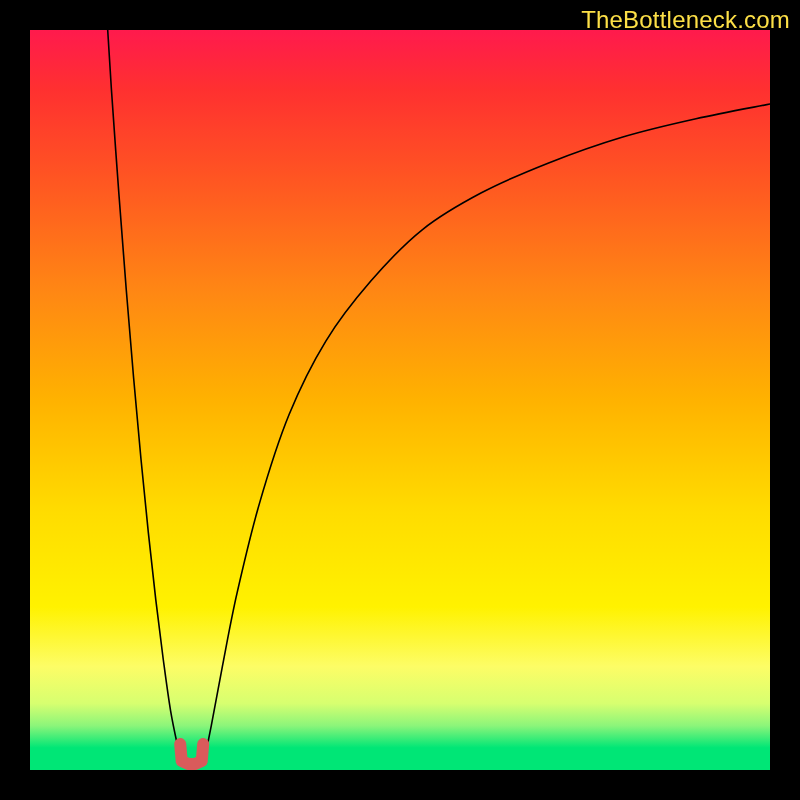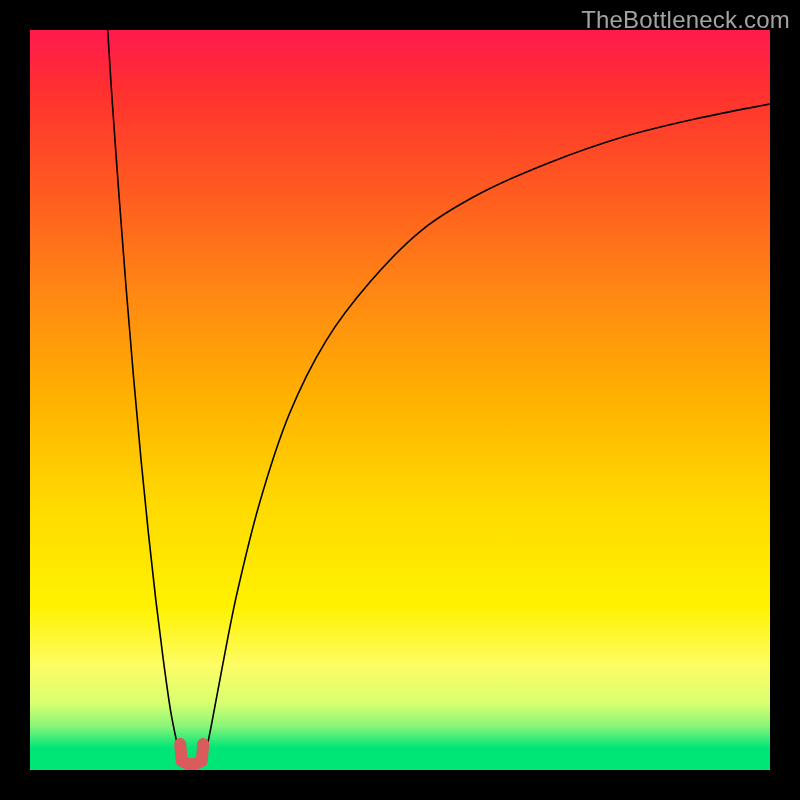--- a/index.html
+++ b/index.html
@@ -36,21 +36,21 @@
       #d7ff70 91%,
       #8cf57a 94%,
       #00e676 97%,
       #00e676 100%
     );
   }
   .watermark {
     position: absolute;
     top: 6px;
     right: 10px;
-    color: #a3a3a3;
+    color: #fde047;
     font-size: 24px;
     font-weight: 500;
     letter-spacing: 0.2px;
   }
   svg.curves {
     position: absolute;
     left: 0; top: 0;
     width: 740px;
     height: 740px;
   }

